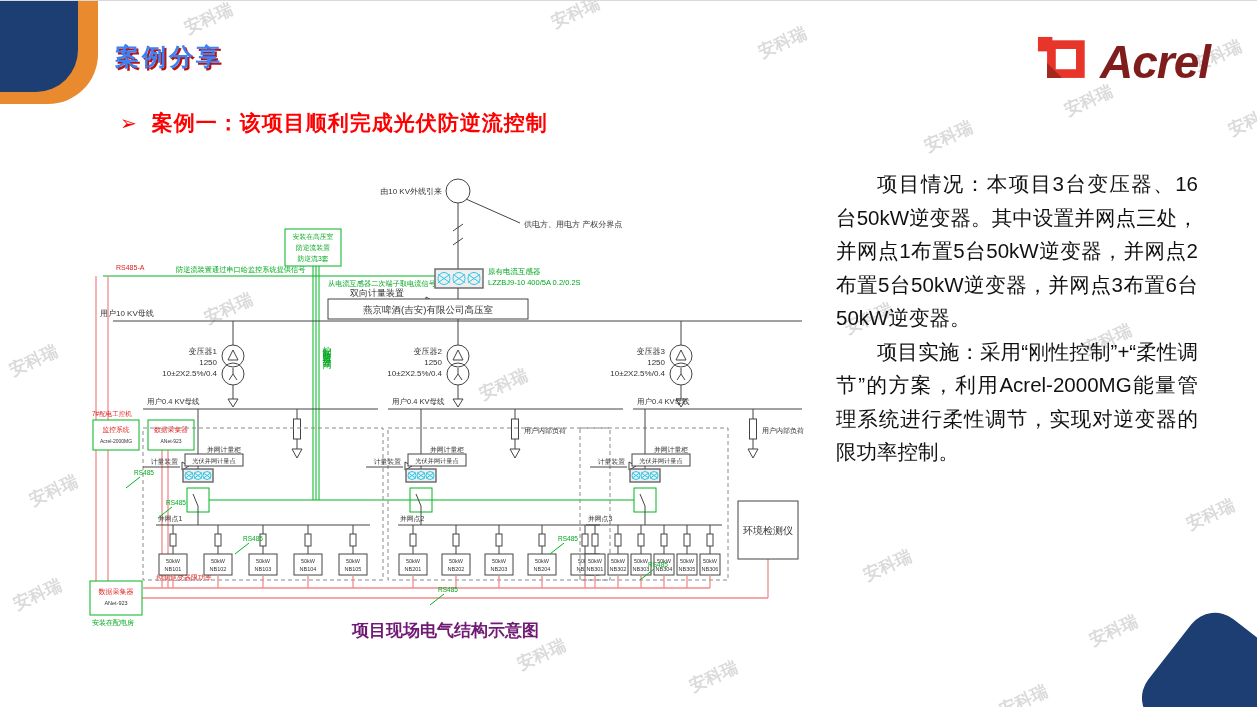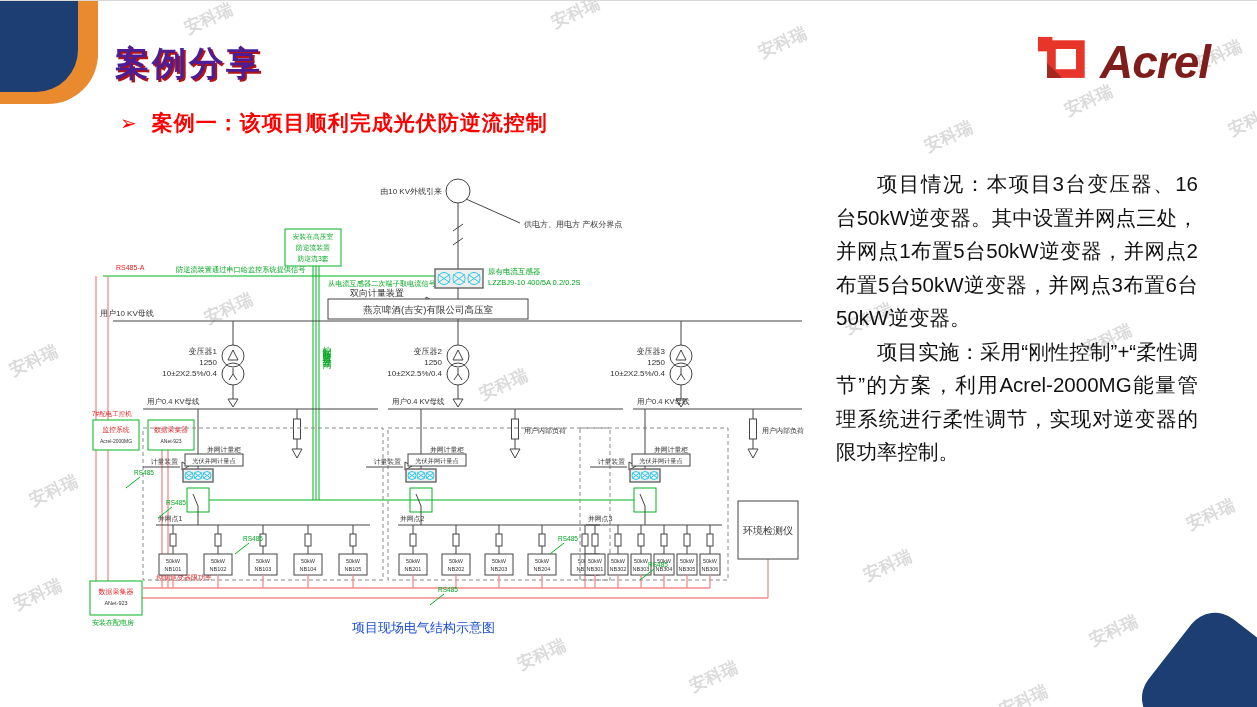--- a/index.html
+++ b/index.html
@@ -11,21 +11,21 @@
       background:#e98a2e;border-bottom-right-radius:50px;}
   .corner-tl .navy{position:absolute;left:-28px;top:-30px;width:106px;height:121px;
       background:#1d3e73;border-bottom-right-radius:42px;}
   
   .corner-br{position:absolute;right:0;bottom:0;width:160px;height:140px;pointer-events:none;}
   .corner-br .dot{position:absolute;right:52px;bottom:-16px;width:56px;height:56px;border-radius:50%;
       background:#e98a2e;}
   .corner-br .navy{position:absolute;right:-38px;bottom:-52px;width:140px;height:130px;
       background:#1d3e73;border-radius:30px;transform:rotate(38deg);}
   
-  .page-title{position:absolute;left:115px;top:40px;font-size:34px;font-weight:900;color:#4c1d95;
+  .page-title{position:absolute;left:115px;top:40px;font-size:24px;font-weight:900;color:#3b82f6;
       letter-spacing:3px;text-shadow:2px 2px 0 #b41414;}
   .logo{position:absolute;left:1036px;top:34px;display:flex;align-items:center;}
   .logo-text{font-size:46px;font-weight:900;font-style:italic;color:#7f1d1d;margin-left:10px;
       letter-spacing:-1px;}
   .subtitle{position:absolute;left:120px;top:108px;font-size:21px;font-weight:700;color:#ff0000;
       display:flex;align-items:center;letter-spacing:1px;}
   .subtitle .arrow{font-size:20px;margin-right:14px;font-weight:400;}
   
   .desc{position:absolute;left:836px;top:166px;width:362px;font-size:20.5px;line-height:33.5px;
       color:#111;text-align:justify;z-index:2;}
@@ -35,21 +35,21 @@
   #dg line,#dg path,#dg circle,#dg rect{stroke:#444;fill:none;stroke-width:1;}
   #dg text{fill:#333;stroke:none;font-family:"Liberation Sans","DejaVu Sans",sans-serif;}
   #dg .g{stroke:#00b520;}
   #dg text.gt{fill:#00a81e;}
   #dg .rd{stroke:#f28b8b;stroke-width:1.3;}
   #dg text.rdt{fill:#e02020;}
   #dg .cy{stroke:#2bc8e8;stroke-width:1;}
   #dg .dash{stroke:#8a8a8a;stroke-dasharray:4 3;}
   #dg .ct{fill:#efefef;stroke:#666;stroke-width:1.4;}
   #dg .wht{fill:#ffffff;}
-  .diagram-caption{position:absolute;left:352px;top:618px;font-size:13px;font-weight:400;color:#1d4ed8;z-index:2;}
+  .diagram-caption{position:absolute;left:352px;top:618px;font-size:17px;font-weight:700;color:#701a75;z-index:2;}
   .vlabel{position:absolute;left:320px;top:338px;writing-mode:vertical-rl;font-size:9px;color:#00a81e;
       letter-spacing:2px;z-index:2;}
   
   .wm{position:absolute;font-size:17px;font-weight:700;color:#bdbdbd;opacity:.55;
       transform:rotate(-24deg);white-space:nowrap;z-index:0;pointer-events:none;}
 </style>
 </head>
 <body>
 
 <div class="slide">

